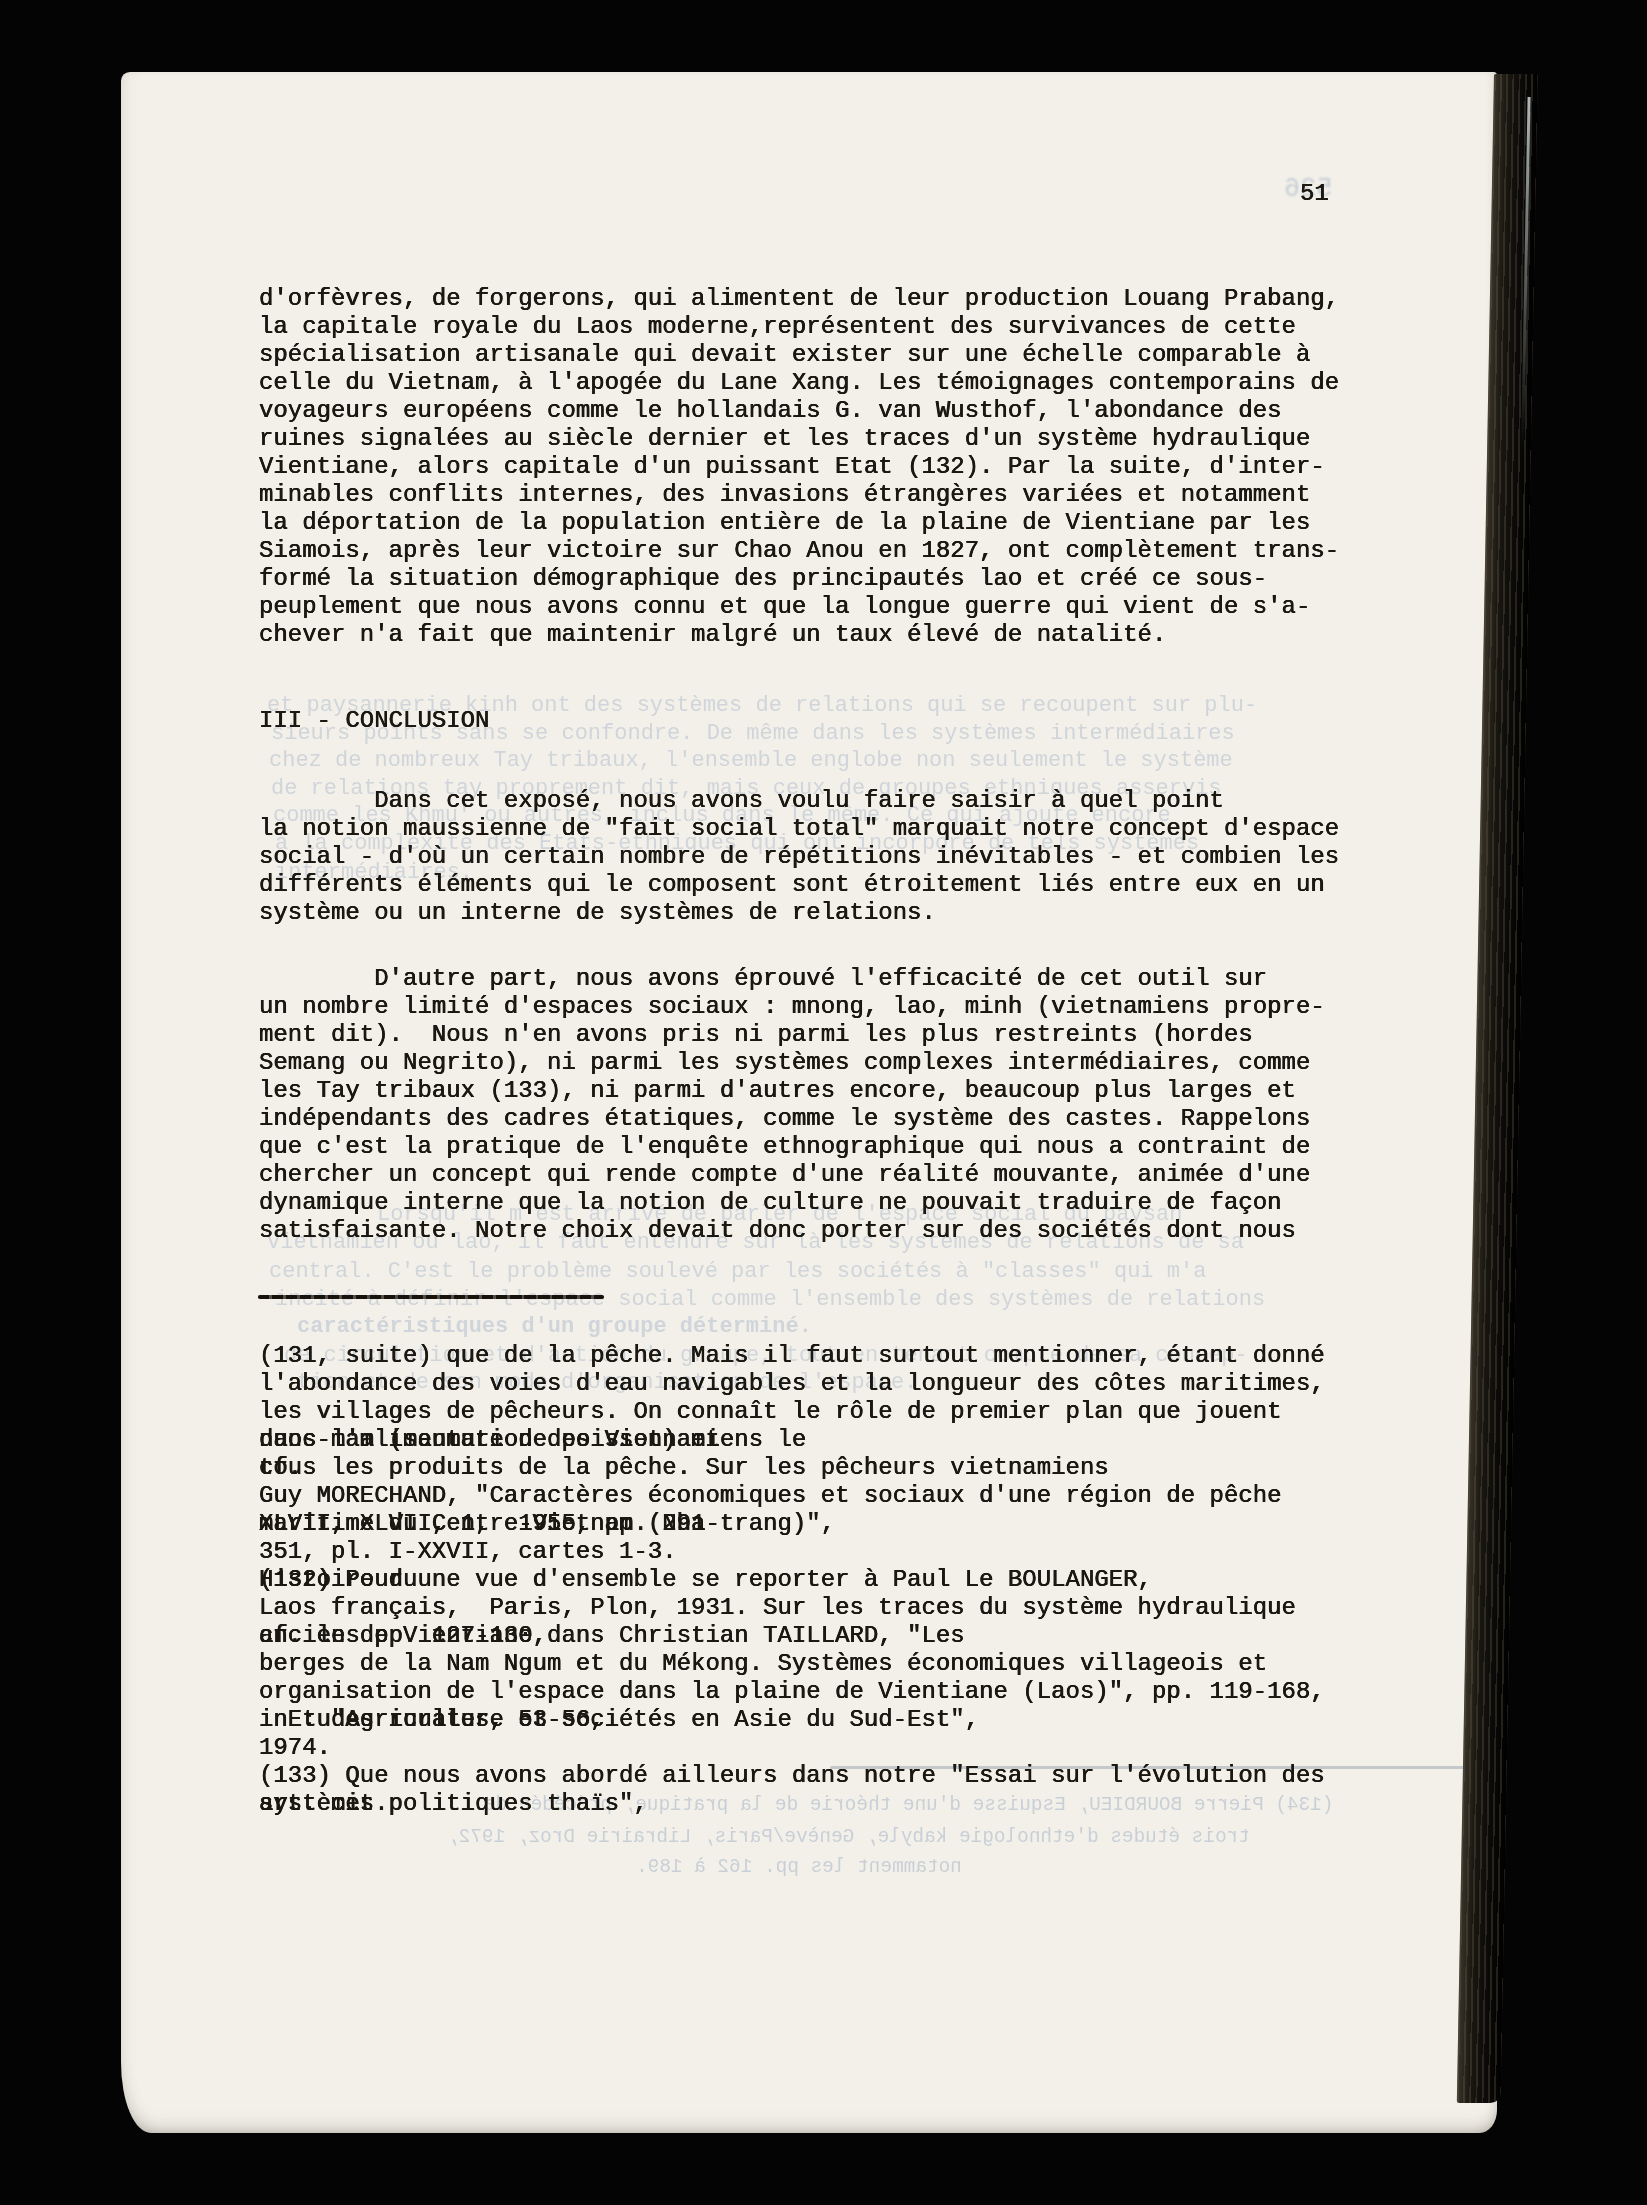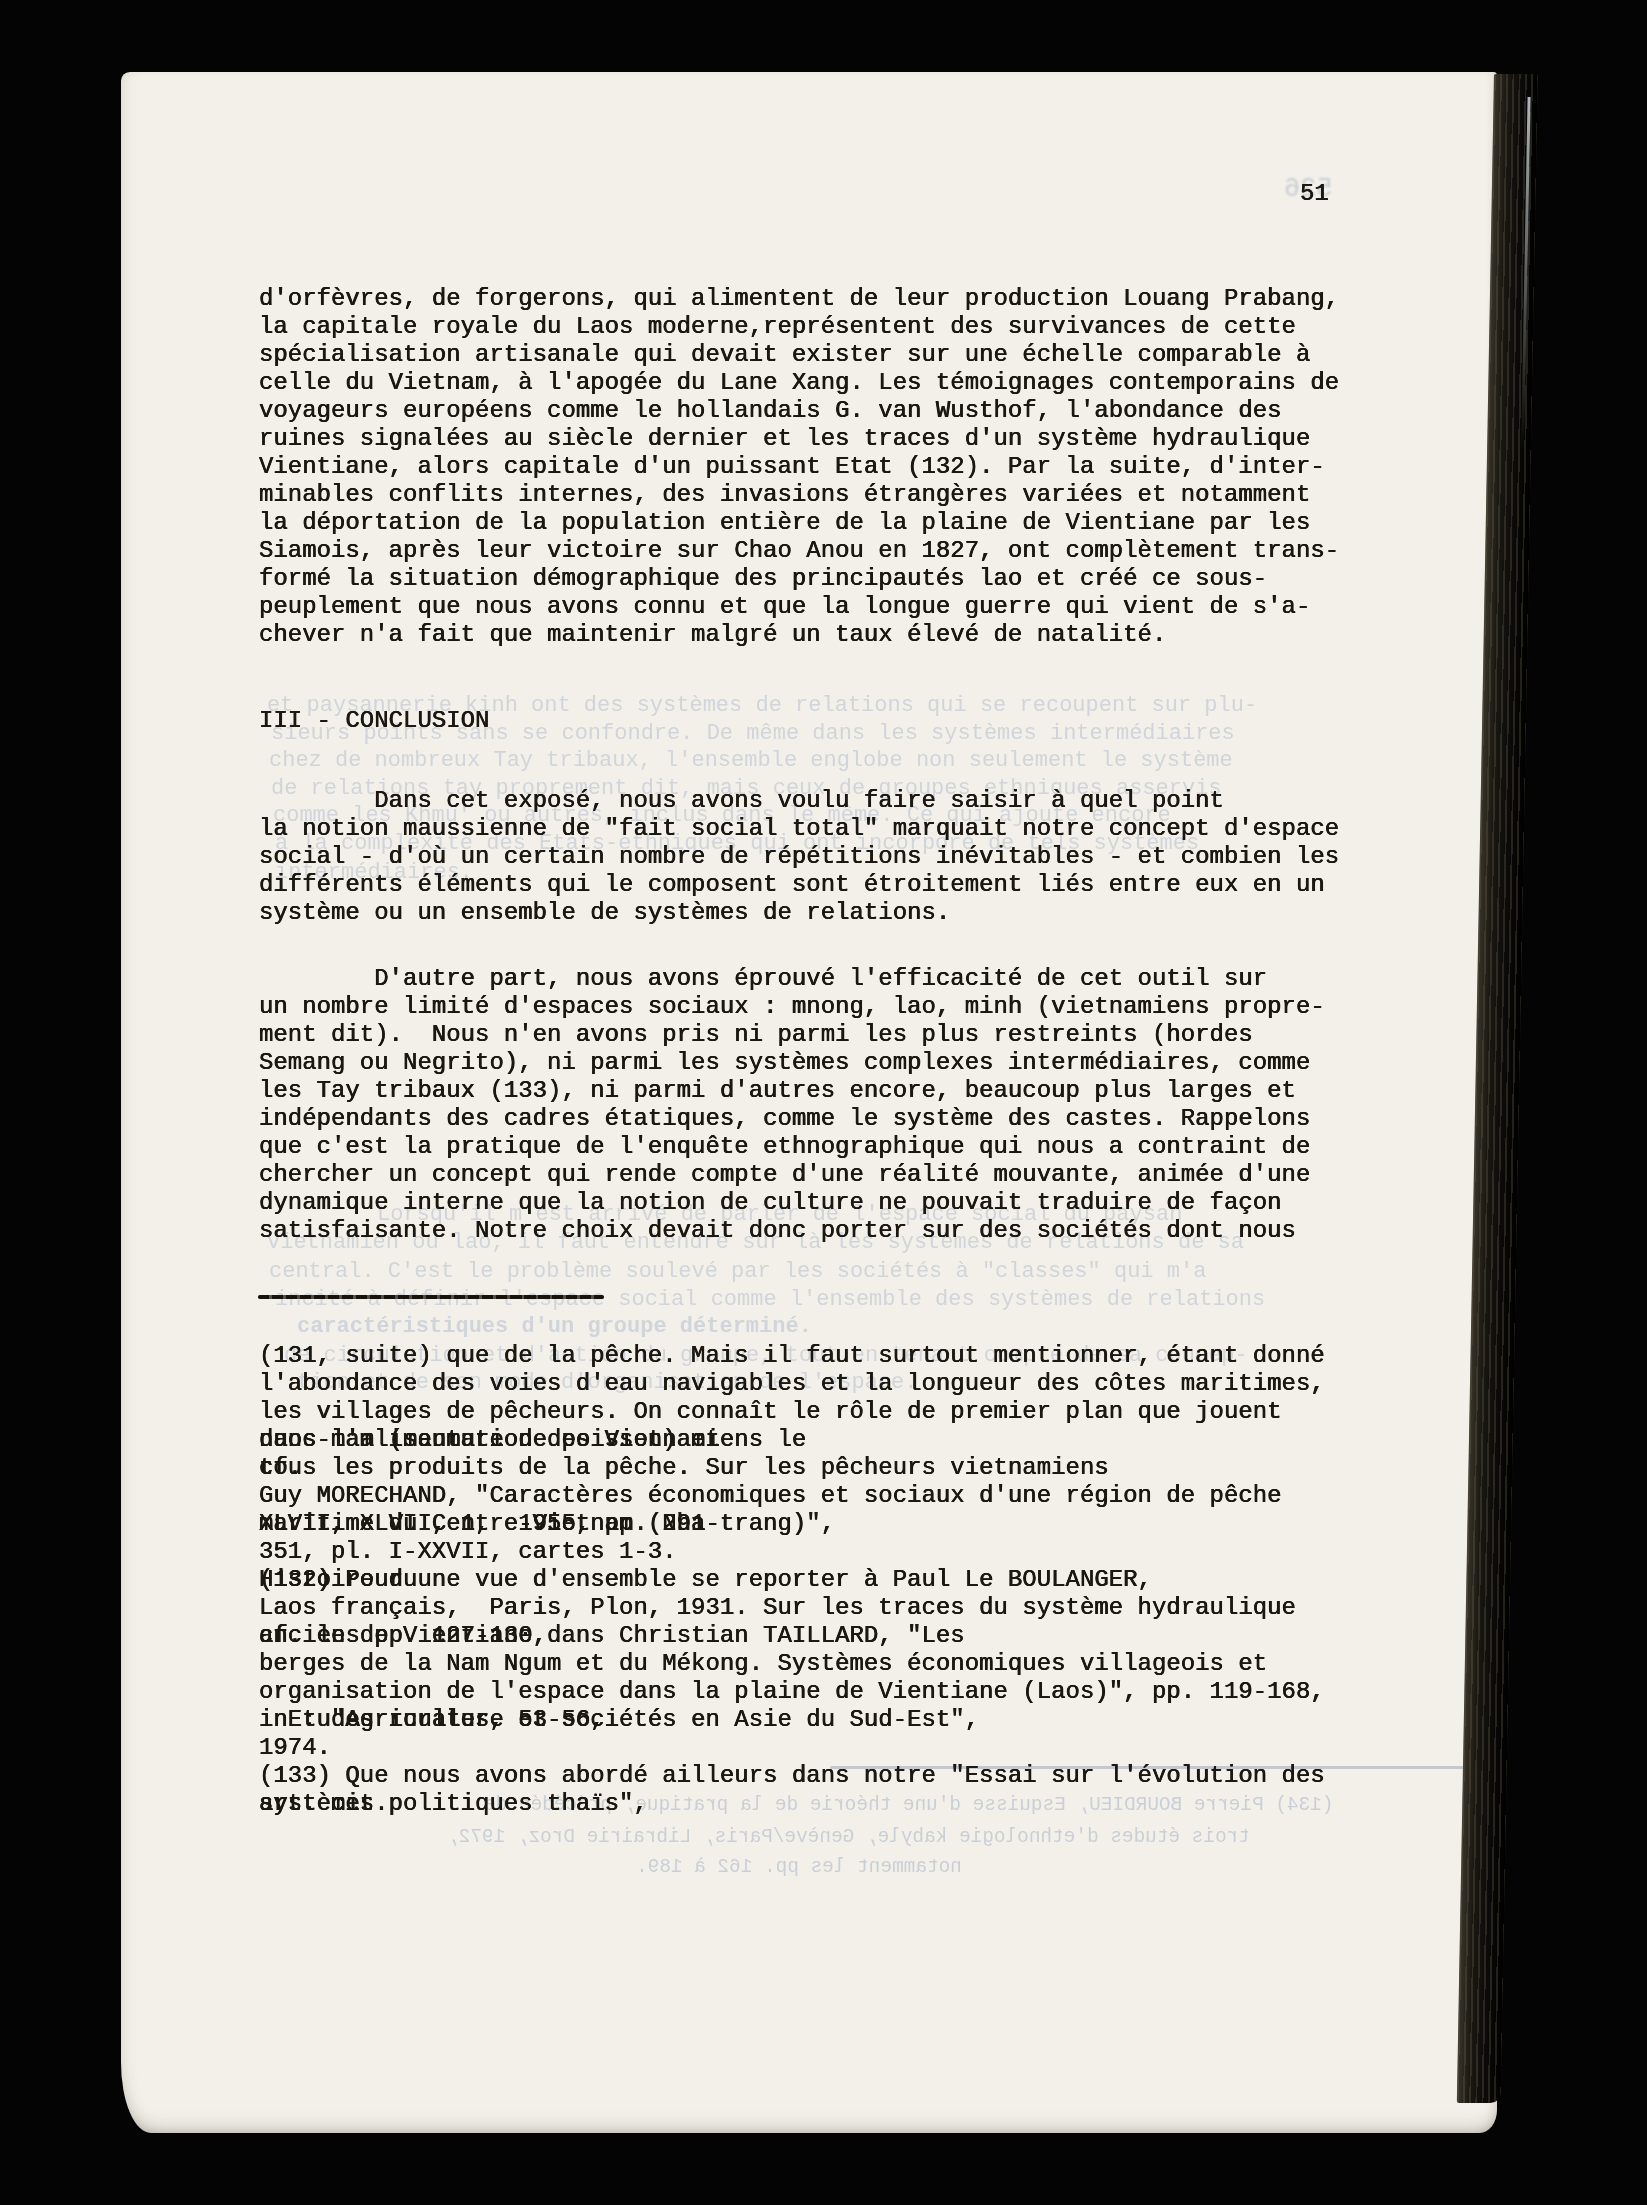--- a/index.html
+++ b/index.html
@@ -87,21 +87,21 @@
         <div class="line">chever n'a fait que maintenir malgré un taux élevé de natalité.</div>
       </div>
 
     <div class="txt section-heading">III - CONCLUSION</div>
 
     <div class="txt para-2">
         <div class="line">        Dans cet exposé, nous avons voulu faire saisir à quel point</div>
         <div class="line">la notion maussienne de "fait social total" marquait notre concept d'espace</div>
         <div class="line">social - d'où un certain nombre de répétitions inévitables - et combien les</div>
         <div class="line">différents éléments qui le composent sont étroitement liés entre eux en un</div>
-        <div class="line">système ou un ensemble de systèmes de relations.</div>
+        <div class="line">système ou un interne de systèmes de relations.</div>
       </div>
 
     <div class="txt para-3">
         <div class="line">        D'autre part, nous avons éprouvé l'efficacité de cet outil sur</div>
         <div class="line">un nombre limité d'espaces sociaux : mnong, lao, minh (vietnamiens propre-</div>
         <div class="line">ment dit).  Nous n'en avons pris ni parmi les plus restreints (hordes</div>
         <div class="line">Semang ou Negrito), ni parmi les systèmes complexes intermédiaires, comme</div>
         <div class="line">les Tay tribaux (133), ni parmi d'autres encore, beaucoup plus larges et</div>
         <div class="line">indépendants des cadres étatiques, comme le système des castes. Rappelons</div>
         <div class="line">que c'est la pratique de l'enquête ethnographique qui nous a contraint de</div>

